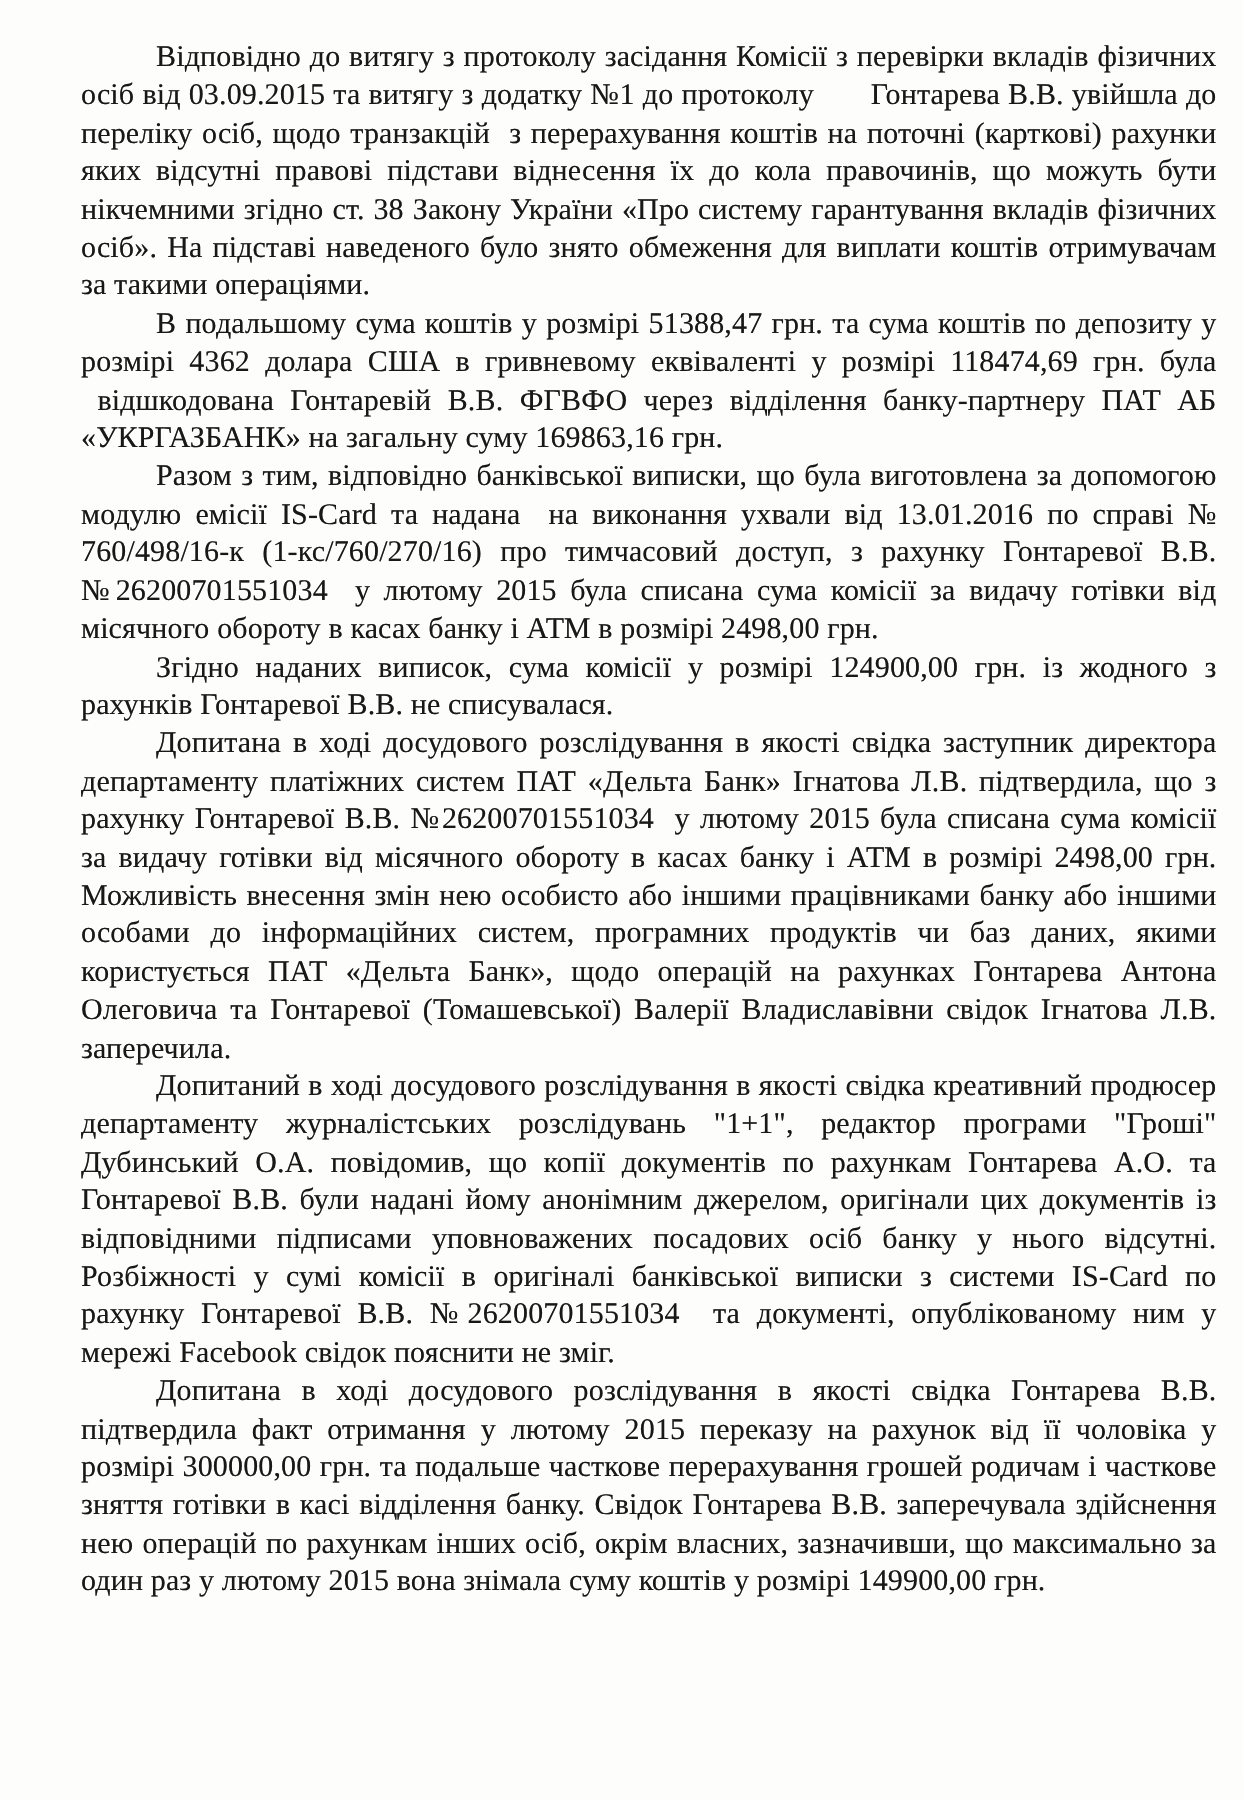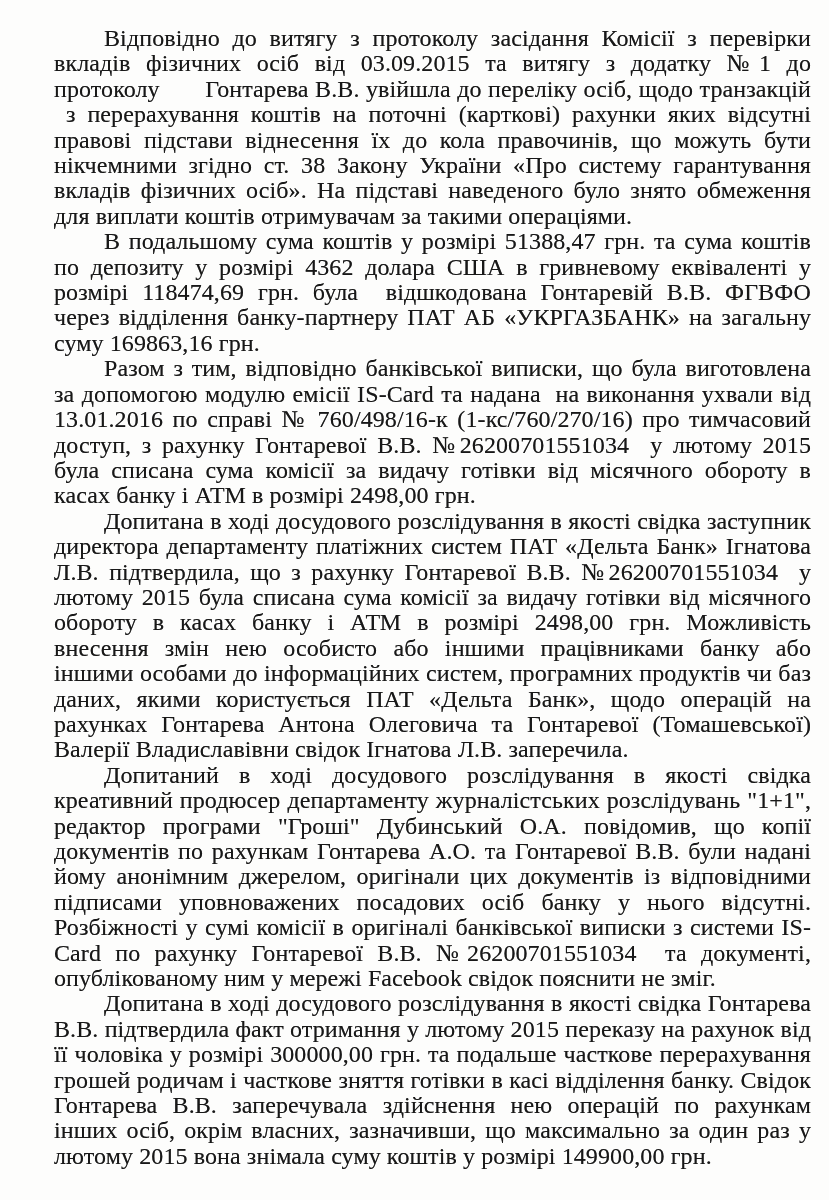--- a/index.html
+++ b/index.html
@@ -13,38 +13,39 @@
     height: 1200px;
     background: #fdfdfc;
     overflow: hidden;
   }
   .scan-text {
     position: absolute;
     left: 54px;
     top: 26px;
     width: 757px;
     font-family: "Liberation Serif", "DejaVu Serif", serif;
-    font-size: 24px;
+    font-size: 20px;
     line-height: 25.4px;
     color: #181818;
     text-align: justify;
     letter-spacing: 0.1px;
     text-shadow: 0 0 0.4px rgba(20,20,20,0.55);
   }
   .scan-text p {
     margin: 0;
     padding: 0;
     text-indent: 50px;
   }
 </style>
 </head>
 <body>
 
 <div class="page">
   <div class="scan-text">
     <p>Відповідно до витягу з протоколу засідання Комісії з перевірки вкладів фізичних осіб від 03.09.2015 та витягу з додатку №1 до протоколу &nbsp;&nbsp;&nbsp;&nbsp;&nbsp; Гонтарева В.В. увійшла до переліку осіб, щодо транзакцій &nbsp;з перерахування коштів на поточні (карткові) рахунки яких відсутні правові підстави віднесення їх до кола правочинів, що можуть бути нікчемними згідно ст. 38 Закону України «Про систему гарантування вкладів фізичних осіб». На підставі наведеного було знято обмеження для виплати коштів отримувачам за такими операціями.</p>
     <p>В подальшому сума коштів у розмірі 51388,47 грн. та сума коштів по депозиту у розмірі 4362 долара США в гривневому еквіваленті у розмірі 118474,69 грн. була &nbsp;відшкодована Гонтаревій В.В. ФГВФО через відділення банку-партнеру ПАТ АБ «УКРГАЗБАНК» на загальну суму 169863,16 грн.</p>
     <p>Разом з тим, відповідно банківської виписки, що була виготовлена за допомогою модулю емісії IS-Card та надана &nbsp;на виконання ухвали від 13.01.2016 по справі № 760/498/16-к (1-кс/760/270/16) про тимчасовий доступ, з рахунку Гонтаревої В.В. №26200701551034 &nbsp;у лютому 2015 була списана сума комісії за видачу готівки від місячного обороту в касах банку і АТМ в розмірі 2498,00 грн.</p>
+    <p>Згідно наданих виписок, сума комісії у розмірі 124900,00 грн. із жодного з рахунків Гонтаревої В.В. не списувалася.</p>
     <p>Допитана в ході досудового розслідування в якості свідка заступник директора департаменту платіжних систем ПАТ «Дельта Банк» Ігнатова Л.В. підтвердила, що з рахунку Гонтаревої В.В. №26200701551034 &nbsp;у лютому 2015 була списана сума комісії за видачу готівки від місячного обороту в касах банку і АТМ в розмірі 2498,00 грн. Можливість внесення змін нею особисто або іншими працівниками банку або іншими особами до інформаційних систем, програмних продуктів чи баз даних, якими користується ПАТ «Дельта Банк», щодо операцій на рахунках Гонтарева Антона Олеговича та Гонтаревої (Томашевської) Валерії Владиславівни свідок Ігнатова Л.В. заперечила.</p>
     <p>Допитаний в ході досудового розслідування в якості свідка креативний продюсер департаменту журналістських розслідувань "1+1", редактор програми "Гроші" Дубинський О.А. повідомив, що копії документів по рахункам Гонтарева А.О. та Гонтаревої В.В. були надані йому анонімним джерелом, оригінали цих документів із відповідними підписами уповноважених посадових осіб банку у нього відсутні. Розбіжності у сумі комісії в оригіналі банківської виписки з системи IS-Card по рахунку Гонтаревої В.В. №26200701551034 &nbsp;та документі, опублікованому ним у мережі Facebook свідок пояснити не зміг.</p>
     <p>Допитана в ході досудового розслідування в якості свідка Гонтарева В.В. підтвердила факт отримання у лютому 2015 переказу на рахунок від її чоловіка у розмірі 300000,00 грн. та подальше часткове перерахування грошей родичам і часткове зняття готівки в касі відділення банку. Свідок Гонтарева В.В. заперечувала здійснення нею операцій по рахункам інших осіб, окрім власних, зазначивши, що максимально за один раз у лютому 2015 вона знімала суму коштів у розмірі 149900,00 грн.</p>
   </div>
 </div>
 
 </body></html>

